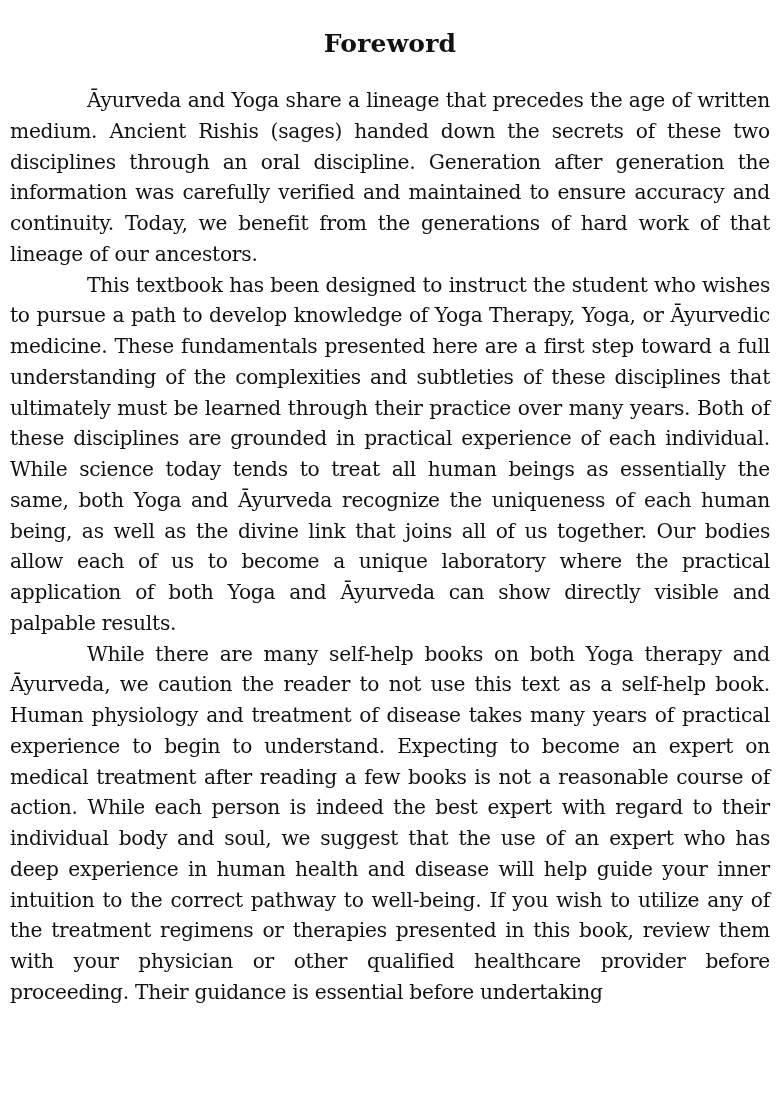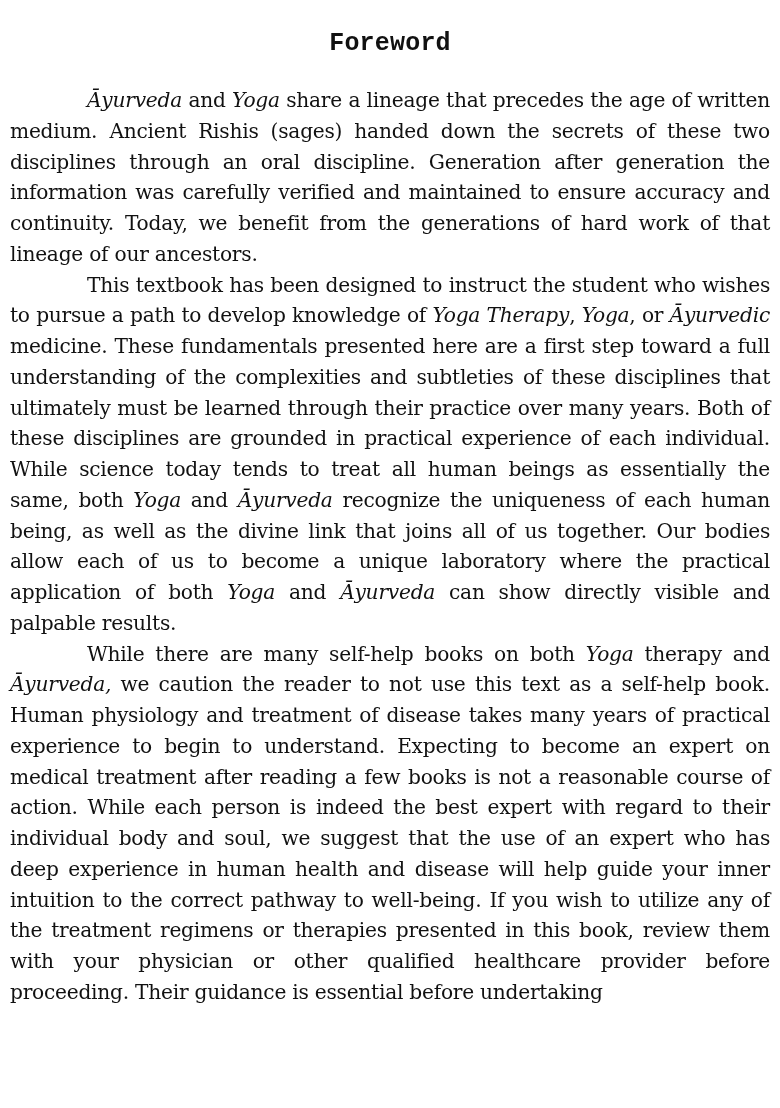--- a/index.html
+++ b/index.html
@@ -11,34 +11,33 @@
   }
   .title {
     text-align: center;
     font-weight: bold;
     font-size: 25px;
     margin: 0;
     padding-top: 27px;
     height: 46px;
     line-height: 34px;
     letter-spacing: 0.2px;
-    font-family: Liberation Mono, monospace;
   }
   .para {
     margin: 0;
     font-size: 20.2px;
     line-height: 30.75px;
     text-align: justify;
     text-indent: 77px;
     letter-spacing: -0.25px;
     word-spacing: 0px;
     hyphens: none;
   }
   .para.first { margin-top: 12px; }
-  .para .it { font-style: italic; }
+  .para .it { }
 </style>
 </head>
 <body>
 
 <div class="page">
   <h1 class="title">Foreword</h1>
 
   <p class="para first">
     <span class="it">Āyurveda</span><span> and </span><span class="it">Yoga</span><span> share a lineage that precedes the age of written medium. Ancient Rishis (sages) handed down the secrets of these two disciplines through an oral discipline. Generation after generation the information was carefully verified and maintained to ensure accuracy and continuity. Today, we benefit from the generations of hard work of that lineage of our ancestors.</span>
   </p>

